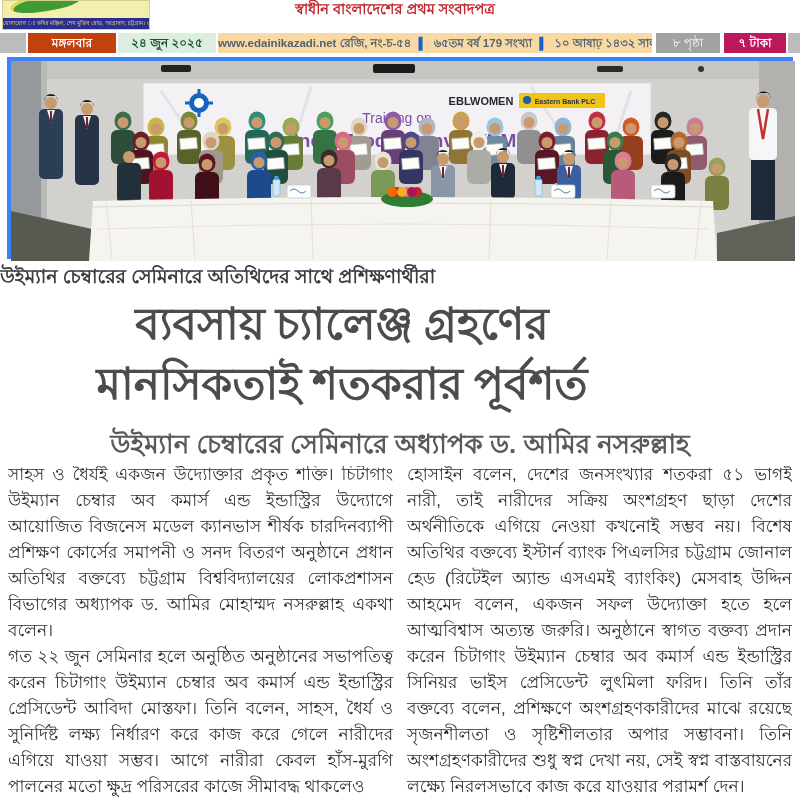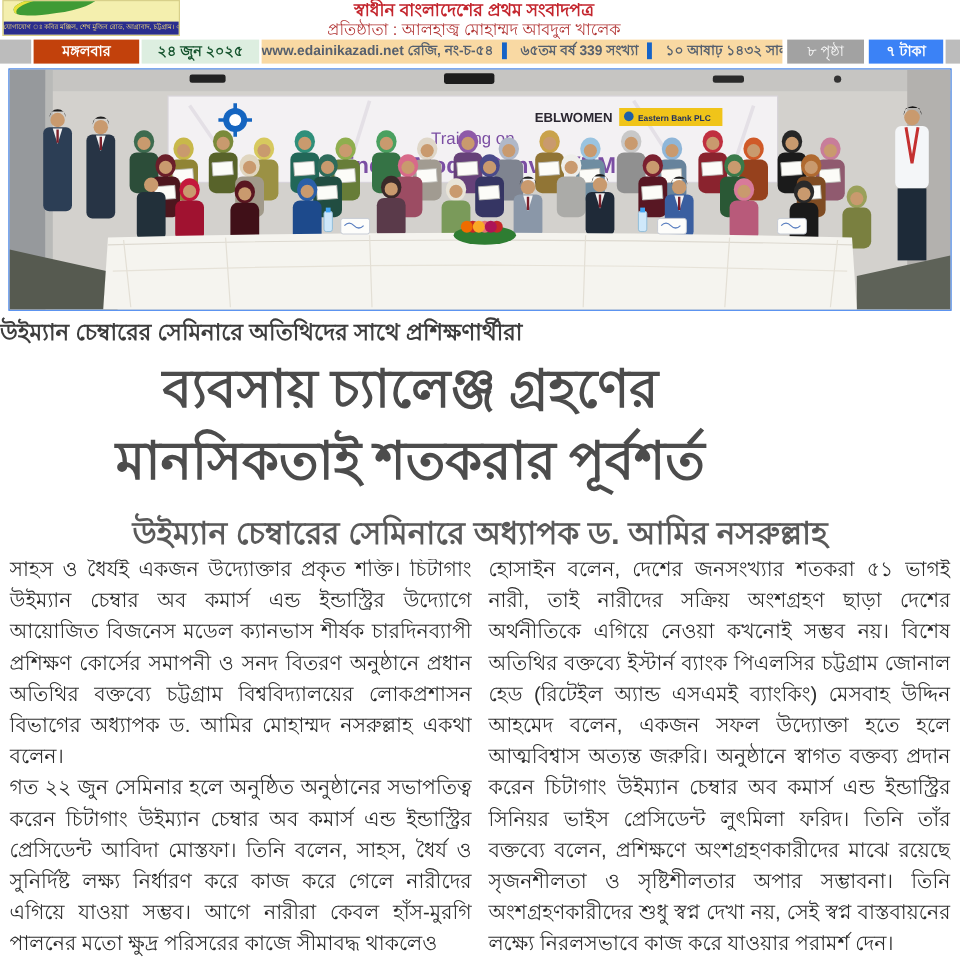--- a/index.html
+++ b/index.html
@@ -33,26 +33,26 @@
   .datebar { position:absolute; top:33px; left:0; width:800px; height:20px; }
   .db { position:absolute; top:0; height:20px; font-size:12px; line-height:20px;
     text-align:center; }
   .db-stub   { left:0;   width:26px;  background:#bcbcbc; }
   .db-day    { left:28px; width:88px;  background:#c2410c; color:#fff; font-weight:bold; }
   .db-date   { left:118px; width:98px; background:#ddeee0; color:#14532d; font-weight:bold; }
   .db-info   { left:218px; width:434px; background:#f9d9a3; color:#56606e; font-weight:bold;
     white-space:nowrap; overflow:hidden; font-size:11.5px; }
   .db-info .sep { color:#1663c7; margin:0 4px; }
   .db-pages  { left:656px; width:64px; background:#a2a2a2; color:#fff; font-weight:normal; }
-  .db-price  { left:724px; width:62px; background:#3b82f6; color:#fff; font-weight:bold; }
+  .db-price  { left:724px; width:62px; background:#be185d; color:#fff; font-weight:bold; }
   .db-tail   { left:788px; width:12px; background:#bcbcbc; }
 
   
   .photo-frame { position:absolute; top:57px; left:7px; width:786px; height:202px;
-    border:1px solid #3b82f6; background:#d6d4d0; }
+    border:4px solid #3b82f6; background:#d6d4d0; }
   .photo-frame svg { display:block; }
   .caption { position:absolute; top:262px; left:0; width:800px; text-align:left;
     font-size:19px; font-weight:bold; color:#3d3d3d; }
 
   
   .headline { position:absolute; top:295px; left:0; width:656px; text-align:center;
     color:#4c4c4c; font-weight:bold; font-size:44px; line-height:60px;
     font-family:"Liberation Serif","DejaVu Serif",serif;padding-left:28px; }
   .subheadline { position:absolute; top:424px; left:0; width:800px; text-align:center;
     color:#5a5a5a; font-weight:bold; font-size:26px; }
@@ -67,32 +67,31 @@
 
 <div class="page">
 
   <div class="masthead">
     <div class="logo-box">
       <div class="logo-scribble"></div>
       <div class="logo-contact">যোগাযোগ ঃ কবির মঞ্জিল, শেখ মুজিব রোড, আগ্রাবাদ, চট্টগ্রাম। ০১৭৬৮-১৩৫৭৬৮</div>
     </div>
     <div class="center-lines">
       <div class="tagline">স্বাধীন বাংলাদেশের প্রথম সংবাদপত্র</div>
-      <div class="founder">প্রতিষ্ঠাতা : আলহাজ্ব মোহাম্মদ আবদুল খালেক</div>
     </div>
   </div>
 
   <div class="datebar">
     <div class="db db-stub"></div>
     <div class="db db-day">মঙ্গলবার</div>
     <div class="db db-date">২৪ জুন ২০২৫</div>
     <div class="db db-info">
       <span>www.edainikazadi.net রেজি, নং-চ-৫৪</span>
       <span class="sep">▌</span>
-      <span>৬৫তম বর্ষ 339 সংখ্যা</span>
+      <span>৬৫তম বর্ষ 179 সংখ্যা</span>
       <span class="sep">▌</span>
       <span>১০ আষাঢ় ১৪৩২ সাল</span>
       
       
     </div>
     <div class="db db-pages">৮ পৃষ্ঠা</div>
     <div class="db db-price">৭ টাকা</div>
     <div class="db db-tail"></div>
   </div>
 

